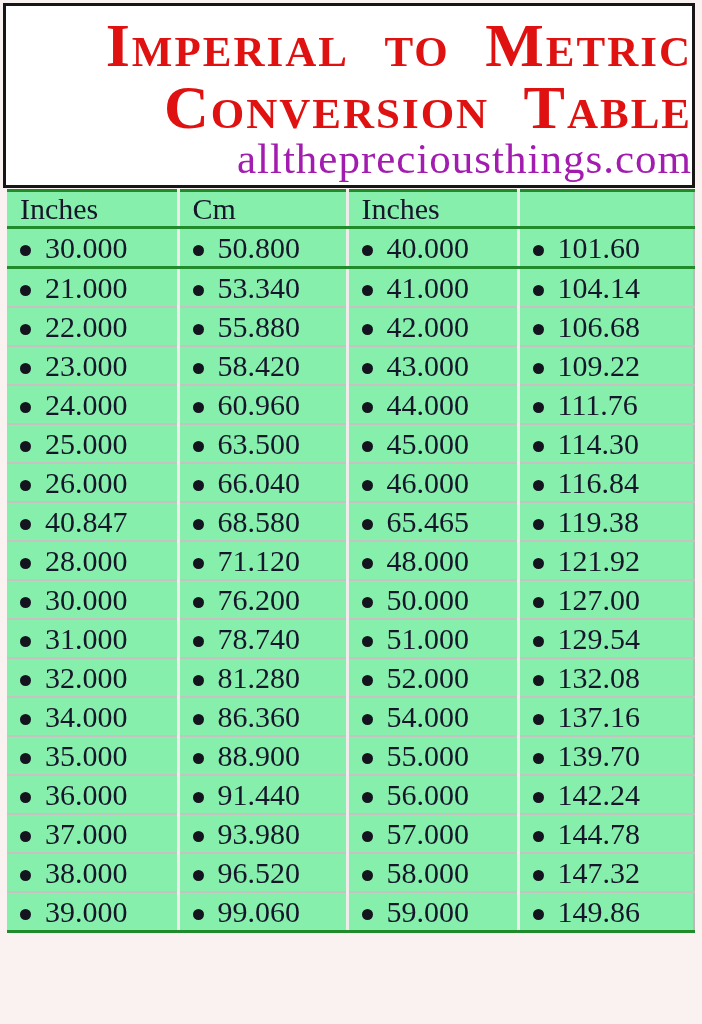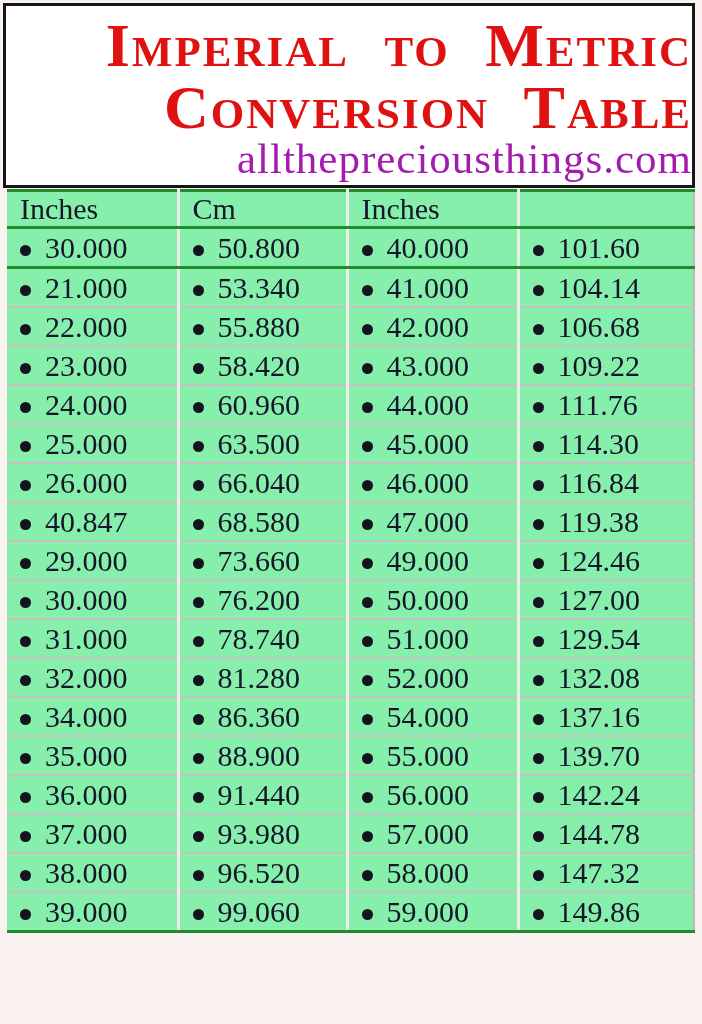--- a/index.html
+++ b/index.html
@@ -120,28 +120,28 @@
         </tr>
         <tr>
           <td class="cell-blue"><span class="dot"></span><span>26.000</span></td>
           <td class="cell-white"><span class="dot"></span><span>66.040</span></td>
           <td class="cell-blue"><span class="dot"></span><span>46.000</span></td>
           <td class="cell-white"><span class="dot"></span><span>116.84</span></td>
         </tr>
         <tr>
           <td class="cell-blue"><span class="dot"></span><span>40.847</span></td>
           <td class="cell-white"><span class="dot"></span><span>68.580</span></td>
-          <td class="cell-blue"><span class="dot"></span><span>47.000</span></td>
+          <td class="cell-blue"><span class="dot"></span><span>65.465</span></td>
           <td class="cell-white"><span class="dot"></span><span>119.38</span></td>
         </tr>
         <tr>
-          <td class="cell-blue"><span class="dot"></span><span>29.000</span></td>
-          <td class="cell-white"><span class="dot"></span><span>73.660</span></td>
-          <td class="cell-blue"><span class="dot"></span><span>49.000</span></td>
-          <td class="cell-white"><span class="dot"></span><span>124.46</span></td>
+          <td class="cell-blue"><span class="dot"></span><span>28.000</span></td>
+          <td class="cell-white"><span class="dot"></span><span>71.120</span></td>
+          <td class="cell-blue"><span class="dot"></span><span>48.000</span></td>
+          <td class="cell-white"><span class="dot"></span><span>121.92</span></td>
         </tr>
         <tr>
           <td class="cell-blue"><span class="dot"></span><span>30.000</span></td>
           <td class="cell-white"><span class="dot"></span><span>76.200</span></td>
           <td class="cell-blue"><span class="dot"></span><span>50.000</span></td>
           <td class="cell-white"><span class="dot"></span><span>127.00</span></td>
         </tr>
         <tr>
           <td class="cell-blue"><span class="dot"></span><span>31.000</span></td>
           <td class="cell-white"><span class="dot"></span><span>78.740</span></td>

